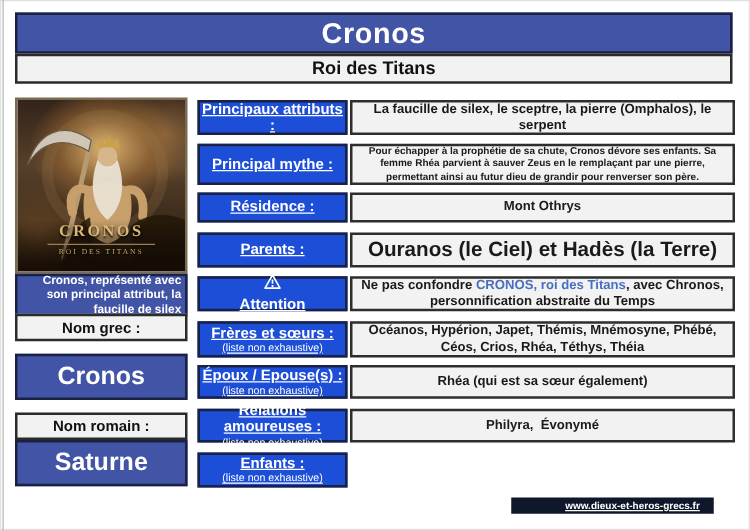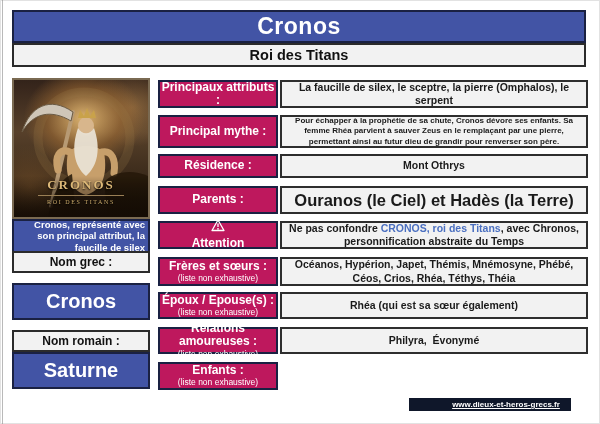--- a/index.html
+++ b/index.html
@@ -62,23 +62,23 @@
     position:absolute;left:12px;width:138px;height:37px;box-sizing:border-box;
     background:#4254a5;border:2px solid #1a2142;
     display:flex;align-items:center;justify-content:center;
     color:#fff;font-weight:bold;font-size:20px;
   }
 
   
   .row{position:absolute;left:158px;width:430px;display:flex;}
   .lbl{
     flex:0 0 120px;margin-right:2px;box-sizing:border-box;
-    background:#be185d;border:2px solid #1a2142;
+    background:#1d4ed8;border:2px solid #1a2142;
     display:flex;flex-direction:column;align-items:center;justify-content:center;
-    color:#fff;text-align:center;line-height:1.1;
+    color:#fff;text-align:center;line-height:1.1;text-decoration:underline;
   }
   .lbl-main{font-weight:bold;font-size:12px;}
   .lbl-sub{font-size:8.5px;font-weight:normal;margin-top:1px;}
   .lbl-attention{gap:5px;}
   .val{
     flex:1;box-sizing:border-box;background:#f2f2f2;border:2px solid #2e2e2e;
     display:flex;align-items:center;justify-content:center;text-align:center;
     color:#1a1a1a;font-size:10.5px;font-weight:600;line-height:1.25;padding:1px 6px;
   }
   .val-small{font-size:8px;font-weight:600;line-height:1.3;padding:1px 3px;}

